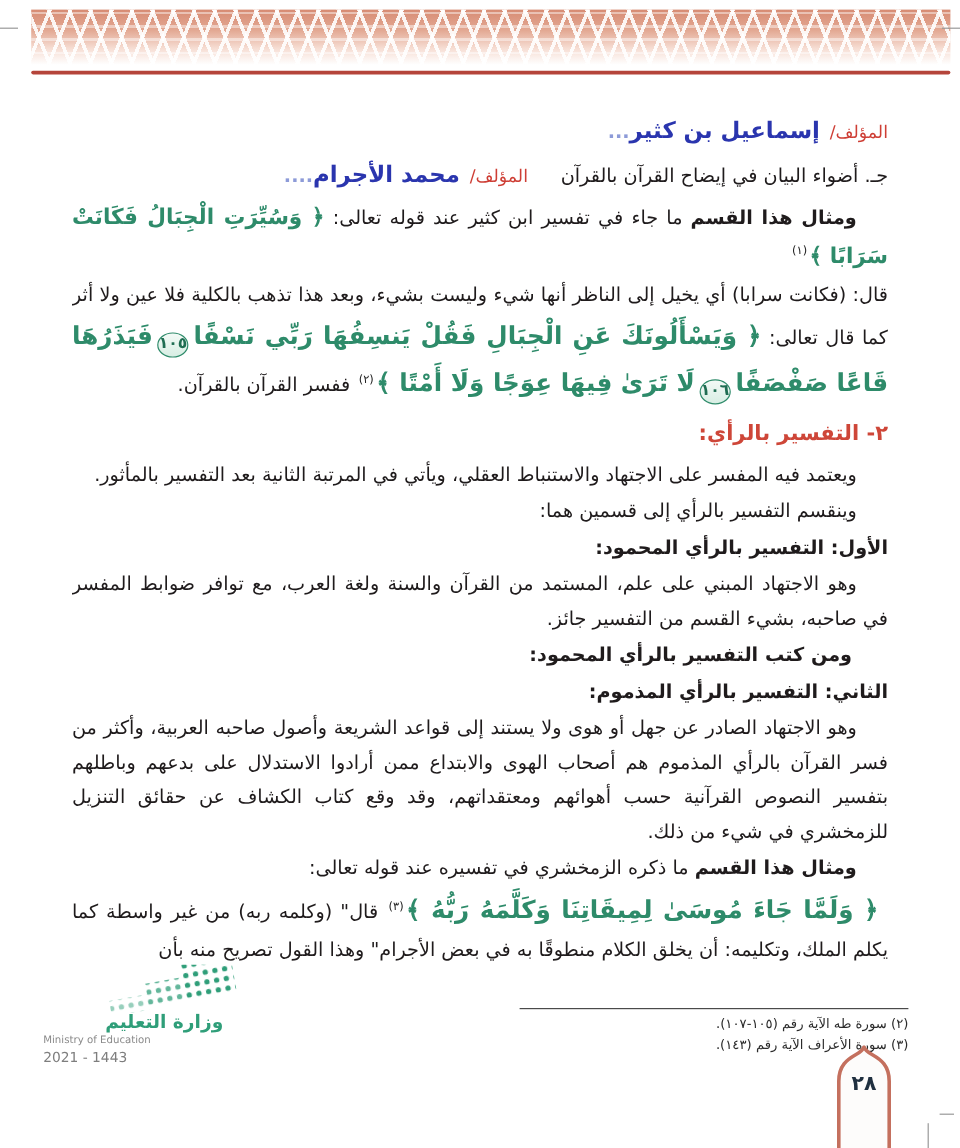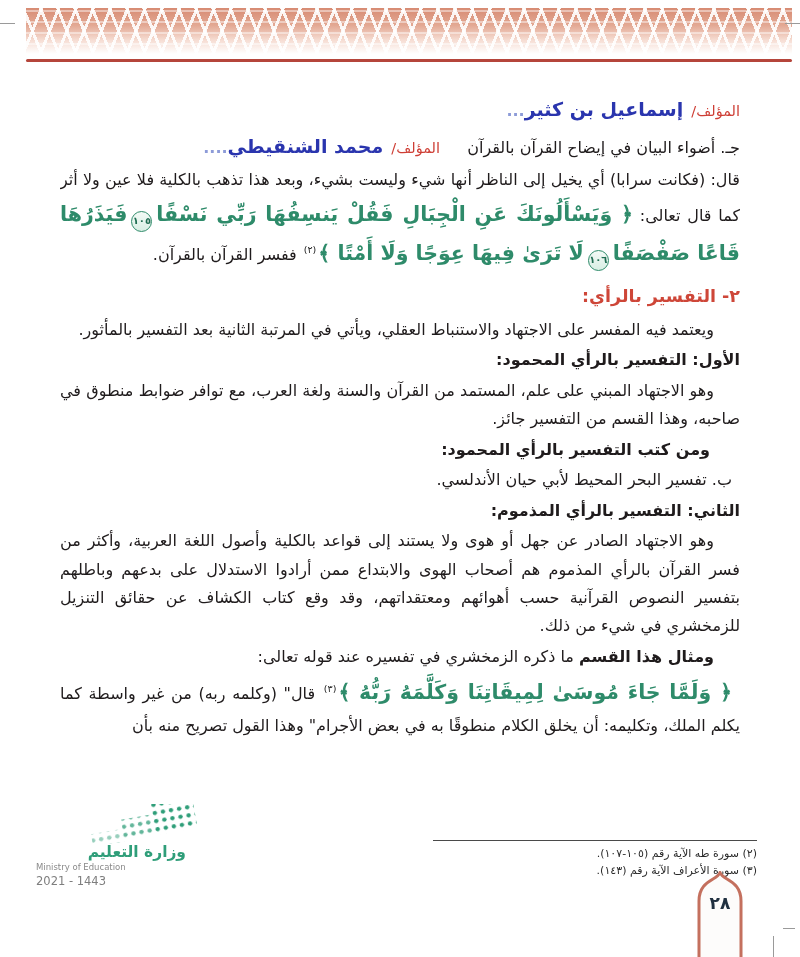--- a/index.html
+++ b/index.html
@@ -35,21 +35,21 @@
   b.lead{font-weight:bold;}
   .h-red{color:#ce4638;font-weight:bold;font-size:17.5px;margin:8px 0 4px 0;}
   .h-bold{font-weight:bold;margin:0 0 2px 0;}
   .h-bold.inset{text-indent:30px;}
   .verse{color:#2e8b6a;font-weight:bold;}
   .verse-sm{font-size:18px;}
   .verse-lg{font-size:20.5px;line-height:1.9;}
   .ref{font-size:9.5px;vertical-align:7px;color:#222;margin:0 2px;font-weight:normal;}
   .ayah{
     display:inline-block;min-width:19px;height:19px;line-height:18px;text-align:center;
-    border:1.5px solid #2e8b6a;border-radius:50%;font-size:10px;font-weight:bold;color:#1f6d52;
+    border:1.5px solid #2e8b6a;border-radius:50%;font-size:13px;font-weight:bold;color:#1f6d52;
     background:linear-gradient(#f3faf6,#d8eee4);margin:0 4px;vertical-align:-3px;text-indent:0;
   }
   
   .footnotes{
     position:absolute;top:840px;right:43px;width:324px;border-top:1.5px solid #4a4a4a;
     padding-top:4px;direction:rtl;text-align:right;font-size:11px;line-height:1.55;color:#2b2b2b;
   }
   
   .logo-dots{position:absolute;left:88px;top:804px;}
   .ministry{position:absolute;left:36px;top:843px;width:150px;direction:rtl;text-align:right;}
@@ -75,37 +75,38 @@
   <div class="cropmark" style="right:5px;top:928px;width:12px;height:1px;"></div>
   <div class="cropmark" style="left:773px;top:936px;width:1px;height:21px;"></div>
 
   <div class="content">
 
     <div class="book-row">
       <span class="author-cell"><span class="author-label">المؤلف/</span> <span class="author-name">إسماعيل بن كثير</span><span class="leader">...</span></span>
     </div>
     <div class="book-row">
       <span class="book-title">جـ. أضواء البيان في إيضاح القرآن بالقرآن</span>
-      <span class="author-cell"><span class="author-label">المؤلف/</span> <span class="author-name">محمد الشنقيطي</span><span class="leader">....</span></span>
+      <span class="author-cell"><span class="author-label">المؤلف/</span> <span class="author-name">محمد الأجرام</span><span class="leader">....</span></span>
     </div>
 
+    <p class="indent"><b class="lead">ومثال هذا القسم</b><span> ما جاء في تفسير ابن كثير عند قوله تعالى: </span><span class="verse verse-sm">﴿ وَسُيِّرَتِ الْجِبَالُ فَكَانَتْ سَرَابًا ﴾</span><span class="ref">(١)</span></p>
 
     <p><span>قال: (فكانت سرابا) أي يخيل إلى الناظر أنها شيء وليست بشيء، وبعد هذا تذهب بالكلية فلا عين ولا أثر كما قال تعالى: </span><span class="verse verse-lg">﴿ وَيَسْأَلُونَكَ عَنِ الْجِبَالِ فَقُلْ يَنسِفُهَا رَبِّي نَسْفًا</span><span class="ayah">١٠٥</span><span class="verse verse-lg">فَيَذَرُهَا قَاعًا صَفْصَفًا</span><span class="ayah">١٠٦</span><span class="verse verse-lg">لَا تَرَىٰ فِيهَا عِوَجًا وَلَا أَمْتًا ﴾</span><span class="ref">(٢)</span><span> ففسر القرآن بالقرآن.</span></p>
 
     <div class="h-red">٢- التفسير بالرأي:</div>
     <p class="indent">ويعتمد فيه المفسر على الاجتهاد والاستنباط العقلي، ويأتي في المرتبة الثانية بعد التفسير بالمأثور.</p>
+    <p class="indent">وينقسم التفسير بالرأي إلى قسمين هما:</p>
 
     <div class="h-bold">الأول:  التفسير بالرأي المحمود:</div>
-    <p class="indent">وهو الاجتهاد المبني على علم، المستمد من القرآن والسنة ولغة العرب، مع توافر ضوابط منطوق في صاحبه، وهذا القسم من التفسير جائز.</p>
+    <p class="indent">وهو الاجتهاد المبني على علم، المستمد من القرآن والسنة ولغة العرب، مع توافر ضوابط المفسر في صاحبه، بشيء القسم من التفسير جائز.</p>
 
     <div class="h-bold inset">ومن كتب التفسير بالرأي المحمود:</div>
-    <p class="indent-sm">ب. تفسير البحر المحيط لأبي حيان الأندلسي.</p>
 
     <div class="h-bold">الثاني:  التفسير بالرأي المذموم:</div>
-    <p class="indent">وهو الاجتهاد الصادر عن جهل أو هوى ولا يستند إلى قواعد بالكلية وأصول اللغة العربية، وأكثر من فسر القرآن بالرأي المذموم هم أصحاب الهوى والابتداع ممن أرادوا الاستدلال على بدعهم وباطلهم بتفسير النصوص القرآنية حسب أهوائهم ومعتقداتهم، وقد وقع كتاب الكشاف عن حقائق التنزيل للزمخشري في شيء من ذلك.</p>
+    <p class="indent">وهو الاجتهاد الصادر عن جهل أو هوى ولا يستند إلى قواعد الشريعة وأصول صاحبه العربية، وأكثر من فسر القرآن بالرأي المذموم هم أصحاب الهوى والابتداع ممن أرادوا الاستدلال على بدعهم وباطلهم بتفسير النصوص القرآنية حسب أهوائهم ومعتقداتهم، وقد وقع كتاب الكشاف عن حقائق التنزيل للزمخشري في شيء من ذلك.</p>
 
     <p class="indent"><b class="lead">ومثال هذا القسم</b><span> ما ذكره الزمخشري في تفسيره عند قوله تعالى:</span></p>
 
     <p class="indent-sm"><span class="verse verse-lg">﴿ وَلَمَّا جَاءَ مُوسَىٰ لِمِيقَاتِنَا وَكَلَّمَهُ رَبُّهُ ﴾</span><span class="ref">(٣)</span><span> قال" (وكلمه ربه) من غير واسطة كما يكلم الملك، وتكليمه: أن يخلق الكلام منطوقًا به في بعض الأجرام" وهذا القول تصريح منه بأن</span></p>
   </div>
 
   <div class="footnotes">
     <div>(٢) سورة طه الآية رقم (١٠٥-١٠٧).</div>
     <div>(٣) سورة الأعراف الآية رقم (١٤٣).</div>
   </div>

